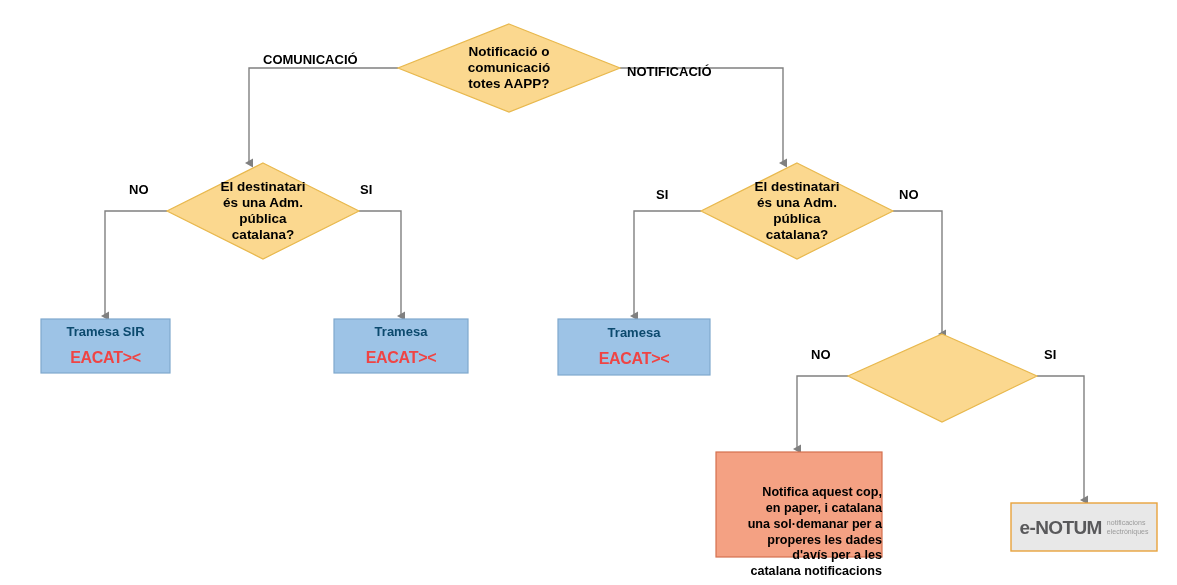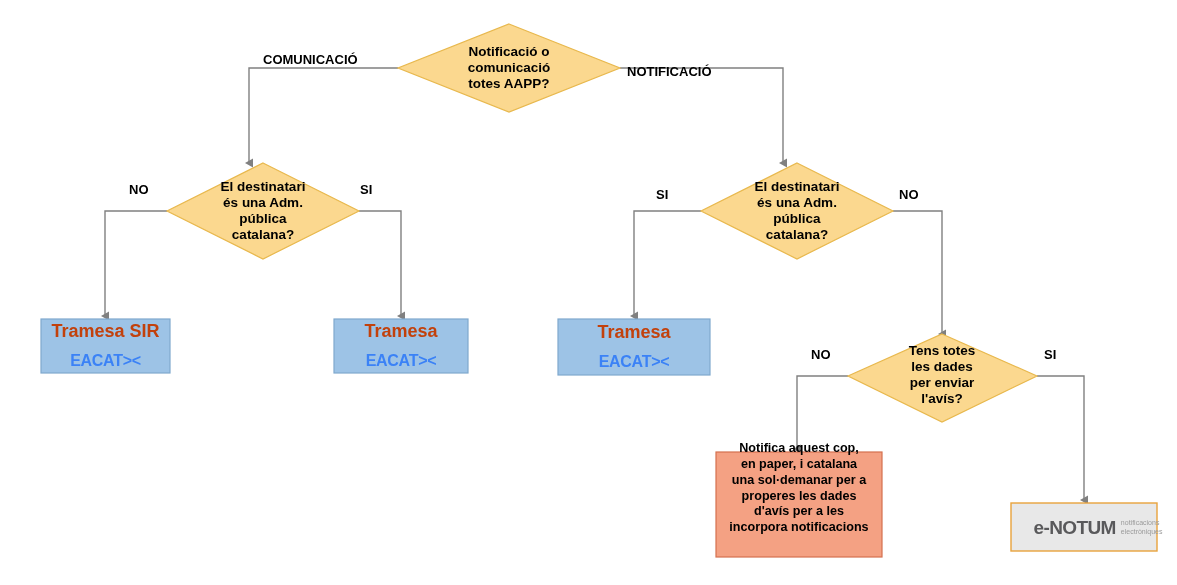--- a/index.html
+++ b/index.html
@@ -40,29 +40,29 @@
     font-size: 13.5px;
   }
   .edge-label {
     position: absolute;
     font-size: 13px;
     font-weight: bold;
     color: #000000;
     white-space: nowrap;
   }
   .box-label-main {
-    font-size: 18px;
-    font-weight: bold;
-    color: #c2410c;
+    font-size: 13px;
+    font-weight: bold;
+    color: #0c4a6e;
     text-align: center;
   }
   .eacat-logo {
     font-size: 16px;
     font-weight: bold;
-    color: #3b82f6;
+    color: #ef4444;
     letter-spacing: -0.3px;
     margin-top: 9px;
   }
   .orange-box-text {
     font-size: 12.6px;
     line-height: 1.27;
   }
   .enotum-wrap {
     position: absolute;
     display: flex;
@@ -160,52 +160,46 @@
     <span>catalana?</span>
   </div>
 
   <div class="node-text diamond-label" style="left:727px; top:177px; width:140px; height:68px;">
     <span>El destinatari</span>
     <span>és una Adm.</span>
     <span>pública</span>
     <span>catalana?</span>
   </div>
 
-  <div class="node-text diamond-label" style="left:881px; top:340px; width:122px; height:70px;">
-    <span>Tens totes</span>
-    <span>les dades</span>
-    <span>per enviar</span>
-    <span>l'avís?</span>
-  </div>
 
   <div class="node-text" style="left:41px; top:319px; width:129px; height:54px;">
     <span class="box-label-main">Tramesa SIR</span>
     <span class="eacat-logo">EACAT&gt;&lt;</span>
   </div>
 
   <div class="node-text" style="left:334px; top:319px; width:134px; height:54px;">
     <span class="box-label-main">Tramesa</span>
     <span class="eacat-logo">EACAT&gt;&lt;</span>
   </div>
 
   <div class="node-text" style="left:558px; top:319px; width:152px; height:56px;">
     <span class="box-label-main">Tramesa</span>
     <span class="eacat-logo">EACAT&gt;&lt;</span>
   </div>
 
-  <div class="node-text orange-box-text" style="left:716px; top:436px; width:166px; height:105px;">
+  <div class="node-text orange-box-text" style="left:716px; top:480px; width:166px; height:105px;align-items:flex-end;">
     <span>Notifica aquest cop,</span>
     <span>en paper, i catalana</span>
     <span>una sol·demanar per a</span>
     <span>properes les dades</span>
     <span>d'avís per a les</span>
-    <span>incorpora notificacions</span>
-  </div>
-
-  <div class="enotum-wrap" style="left:1011px; top:503px; width:146px; height:50px;margin-left:14px;">
+    <span>catalana notificacions</span>
+  </div>
+
+  <div class="enotum-wrap" style="left:1011px; top:503px; width:146px; height:50px;">
     <span class="enotum-main">e-NOTUM</span>
     <span class="enotum-sub">
       <span>notificacions</span><br>
       <span>electròniques</span>
     </span>
   </div>
 
   <div class="edge-label" style="left:263px; top:52px;">COMUNICACIÓ</div>
 
   <div class="edge-label" style="left:627px; top:52px;margin-top:12px;">NOTIFICACIÓ</div>

